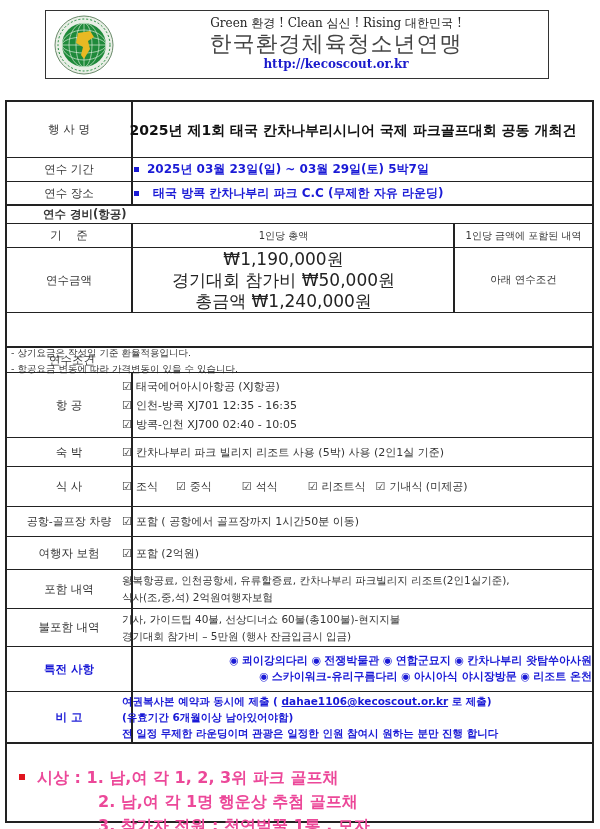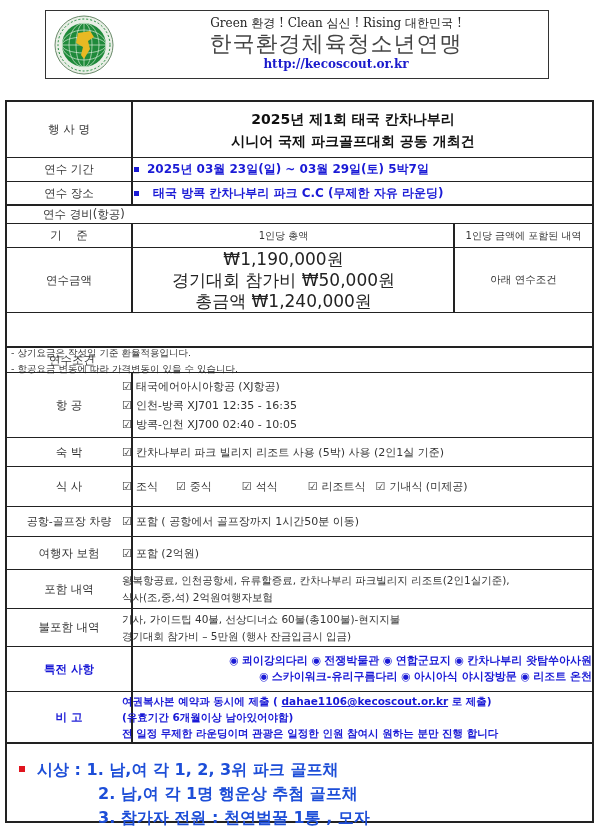--- a/index.html
+++ b/index.html
@@ -16,21 +16,21 @@
 
   .doc { position: absolute; left: 5px; top: 100px; width: 589px; height: 723px;
          border: 2px solid #222; box-sizing: border-box; }
   .row { position: absolute; left: 0; right: 0; border-bottom: 1px solid #222; box-sizing: border-box; }
   .row.thick { border-bottom: 2px solid #222; }
   .cell { position: absolute; top: 0; bottom: 0; box-sizing: border-box; display: flex; align-items: center; }
   .lbl { left: 0; width: 126px; border-right: 2px solid #222; justify-content: center; font-size: 11.5px; color: #333; text-align: center; }
   .val { left: 107px; right: 0; padding-left: 8px; font-size: 11px; color: #333; }
   .full { left: 0; right: 0; padding-left: 10px; font-size: 11.5px; color: #333; }
 
-  .title-val { justify-content: center; flex-direction: column; text-align: left; font-weight: bold; font-size: 14px; color: #111; line-height: 22px; padding-left: 0; }
+  .title-val { justify-content: center; flex-direction: row; text-align: left; font-weight: bold; font-size: 14px; color: #111; line-height: 22px; padding-left: 0; }
   .blue { color: #1a1ad6; font-weight: bold; font-size: 12px; }
   .bullet-sq { display: inline-block; width: 5px; height: 5px; background: #1a1ad6; margin-right: 8px; vertical-align: middle; }
   .bullet-sq.red { background: #e0141e; width: 6px; height: 6px; }
 
   .cost-c2 { position: absolute; top: 0; bottom: 0; left: 107px; width: 341px; border-right: 2px solid #222; box-sizing: border-box; display: flex; align-items: center; justify-content: center; font-size: 10px; color: #333; }
   .cost-c3 { position: absolute; top: 0; bottom: 0; left: 448px; right: 0; display: flex; align-items: center; justify-content: center; font-size: 10px; color: #333; }
   .price-block { flex-direction: column; text-align: center; font-size: 17px; color: #222; line-height: 21px; }
 
   .notes { flex-direction: column; align-items: flex-start; justify-content: center; padding-left: 4px; font-size: 9.5px; color: #333; line-height: 16px; margin-top: 48px; }
 
@@ -38,21 +38,21 @@
   .lines.tight { line-height: 17px; }
   .chk { font-family: "DejaVu Sans", sans-serif; font-size: 11px; margin-right: 4px; color: #333; }
   .meal-item { display: inline-block; margin-right: 18px; }
 
   .special { color: #1a1ad6; font-weight: bold; font-size: 11px; line-height: 16px; flex-direction: column; align-items: flex-end; justify-content: center; }
   .radio { color: #1a1ad6; margin-right: 3px; }
   .lbl.blue-lbl { color: #1a1ad6; font-weight: bold; }
   .remark { color: #1a1ad6; font-weight: bold; font-size: 11px; line-height: 16px; flex-direction: column; align-items: flex-start; justify-content: center; }
   .remark a { color: #1a1ad6; text-decoration: underline; }
 
-  .awards { position: absolute; left: 0; right: 0; top: 642px; bottom: 0; padding: 14px 0 0 12px; box-sizing: border-box; color: #1d4ed8; font-weight: bold; font-size: 16px; line-height: 24px; }
+  .awards { position: absolute; left: 0; right: 0; top: 642px; bottom: 0; padding: 22px 0 0 12px; box-sizing: border-box; color: #ec4899; font-weight: bold; font-size: 16px; line-height: 24px; }
   .awards .indent { padding-left: 79px; }
 </style>
 </head>
 <body>
 
 <div class="banner">
   <div class="logo">
     <svg width="60" height="60" viewBox="0 0 60 60">
       <circle cx="30" cy="30" r="29" fill="#e9efe6" stroke="#6a8a6a" stroke-width="1"></circle>
       <circle cx="30" cy="30" r="22" fill="#1f8a3a"></circle>
@@ -95,21 +95,21 @@
 
   <div class="row thick" style="top:80px; height:24px;">
     <div class="cell lbl">연수 장소</div>
     <div class="cell val blue" style="padding-left:20px;">
       <span class="bullet-sq" style="margin-right:14px;"></span>
       <span>태국 방콕 칸차나부리 파크 C.C (무제한 자유 라운딩)</span>
     </div>
   </div>
 
   <div class="row" style="top:104px; height:18px;">
-    <div class="cell full" style="padding-left:36px;">연수 경비(항공)</div>
+    <div class="cell full" style="padding-left:36px;font-weight:bold;">연수 경비(항공)</div>
   </div>
 
   <div class="row" style="top:122px; height:24px;">
     <div class="cell lbl" style="white-space:pre;">기    준</div>
     <div class="cost-c2">1인당 총액</div>
     <div class="cost-c3">1인당 금액에 포함된 내역</div>
   </div>
 
   <div class="row" style="top:146px; height:65px;">
     <div class="cell lbl">연수금액</div>

